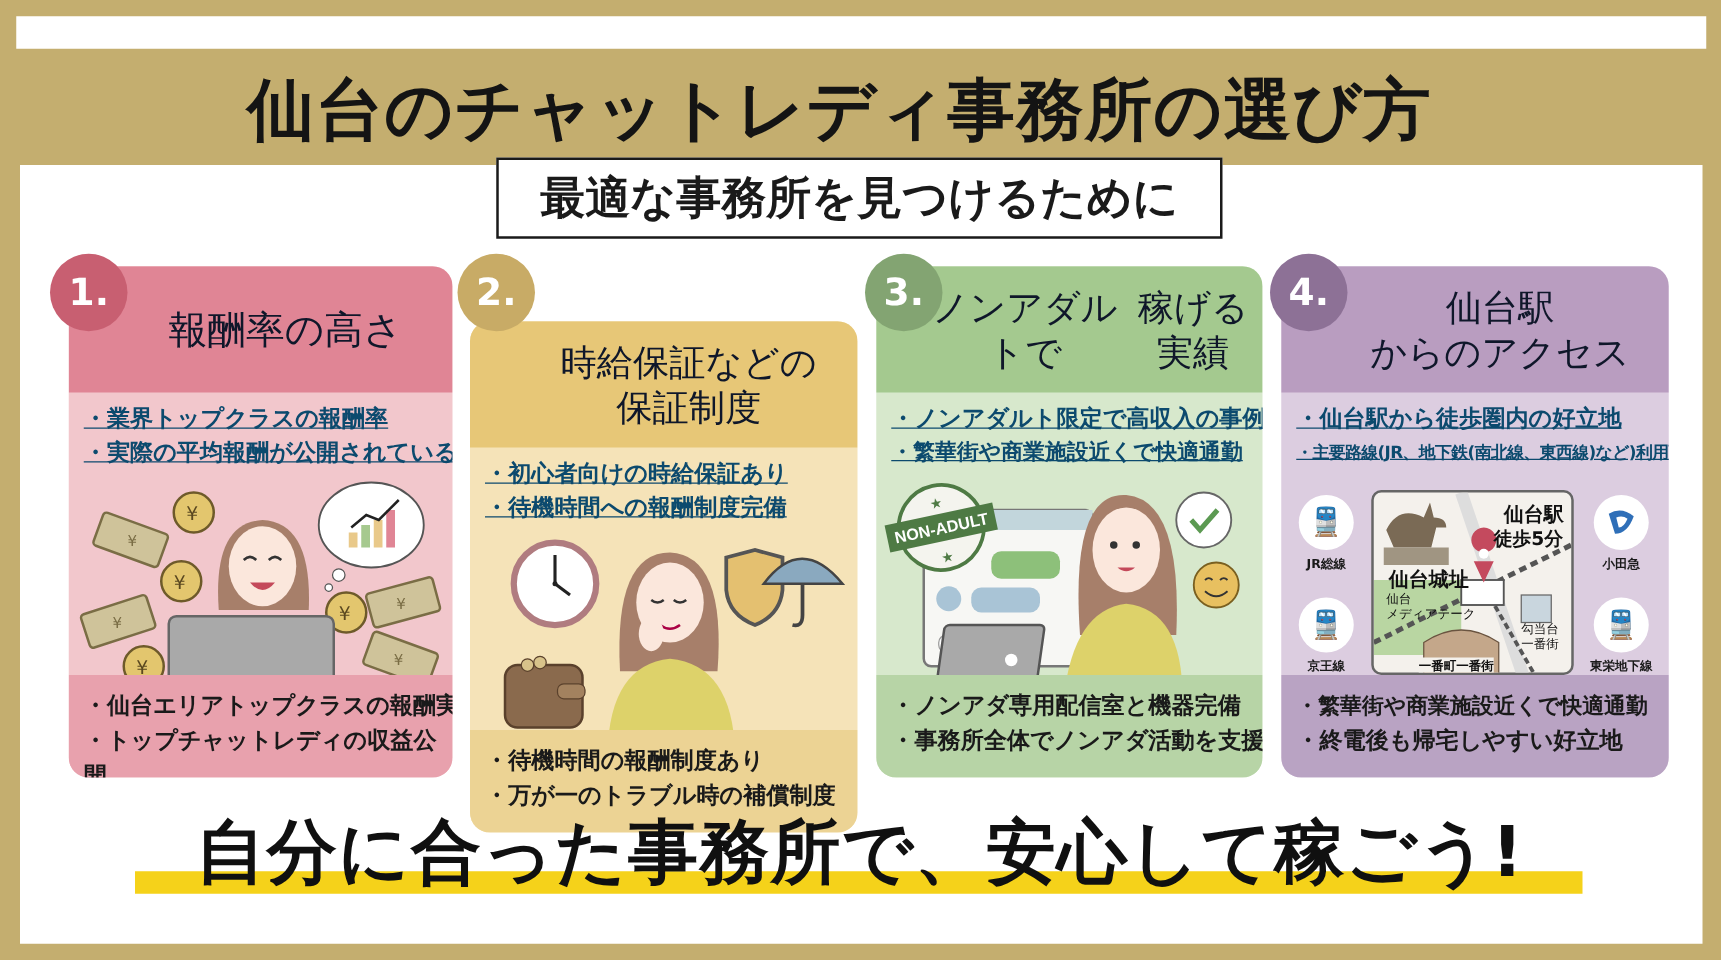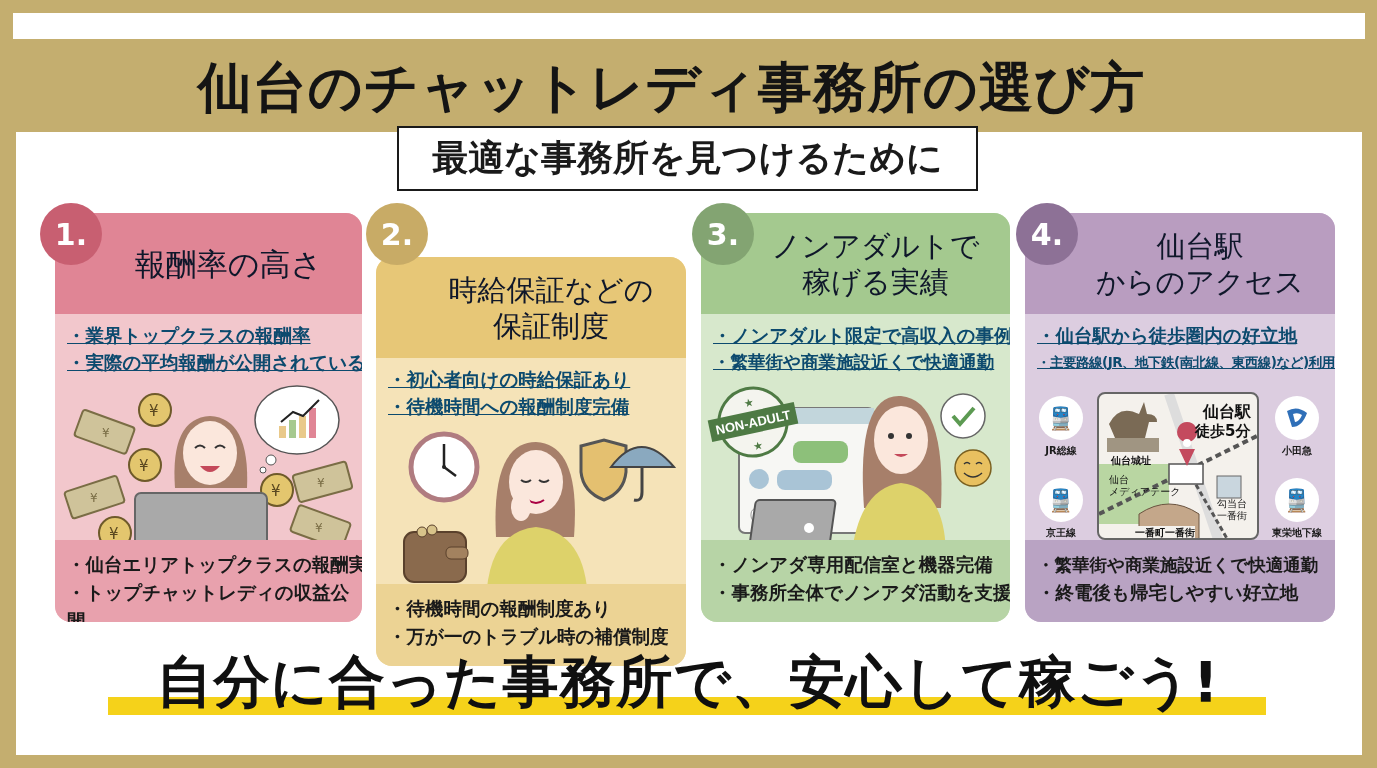--- a/index.html
+++ b/index.html
@@ -212,21 +212,21 @@
   <div class="card-bullets-bottom" style="background:#ecd394;">
     <div>・待機時間の報酬制度あり</div>
     <div>・万が一のトラブル時の補償制度</div>
   </div>
 </div>
 
 <div class="badge" style="left:692px;background:#83a472;">
   <span>3.</span>
 </div>
 <div class="card" style="left:701px;width:309px;background:#d7e8cc;">
-  <div class="card-head" style="background:#a4c98f;flex-direction:column;">
+  <div class="card-head" style="background:#a4c98f;flex-direction:row;">
     <span>ノンアダルトで</span>
     <span>稼げる実績</span>
   </div>
   <div class="card-bullets-top">
     <div style="white-space:nowrap;">・ノンアダルト限定で高収入の事例</div>
     <div style="white-space:nowrap;font-size:17.5px;">・繁華街や商業施設近くで快適通勤</div>
   </div>
   <div class="card-illu">
     <svg width="309" height="180" viewBox="0 0 309 180">
       <g>
@@ -309,21 +309,21 @@
         <rect x="70" y="70" width="34" height="20" fill="#fff" stroke="#555" stroke-width="1.5"></rect>
         <path d="M88 48 a10 10 0 1 1 0.1 0 M88 72 L80 55 L96 55 Z" fill="#c44a5e"></path>
         <circle cx="88" cy="49" r="4" fill="#fff"></circle>
         <path d="M10 30 q10 -20 30 -10 l5 -12 l3 12 q10 0 10 8 l-8 0 l-4 16 l-30 0 z" fill="#7a6a55"></path>
         <rect x="8" y="44" width="52" height="14" fill="#a09582"></rect>
         <rect x="118" y="82" width="24" height="22" fill="#c9d6de" stroke="#666"></rect>
         <path d="M40 148 L40 120 Q70 100 100 120 L100 148" fill="#c4a78a" stroke="#6a5440"></path>
       </svg>
       <div style="position:absolute;left:104px;top:8px;font-size:16px;font-weight:bold;">仙台駅</div>
       <div style="position:absolute;left:96px;top:28px;font-size:15px;font-weight:bold;">徒歩5分</div>
-      <div style="position:absolute;left:12px;top:60px;font-size:10px;font-weight:bold;">仙台城址</div>
+      <div style="position:absolute;left:12px;top:60px;font-size:16px;font-weight:bold;">仙台城址</div>
       <div style="position:absolute;left:10px;top:80px;font-size:10px;white-space:pre-line;line-height:12px;">仙台
 メディアテーク</div>
       <div style="position:absolute;left:118px;top:104px;font-size:10px;white-space:pre-line;line-height:12px;">勾当台
 一番街</div>
       <div style="position:absolute;left:36px;top:132px;font-size:10px;font-weight:bold;background:#f4f1ec;">一番町一番街</div>
     </div>
   </div>
   <div class="card-bullets-bottom" style="background:#b9a3c3;">
     <div style="white-space:nowrap;font-size:17.5px;">・繁華街や商業施設近くで快適通勤</div>
     <div>・終電後も帰宅しやすい好立地</div>

